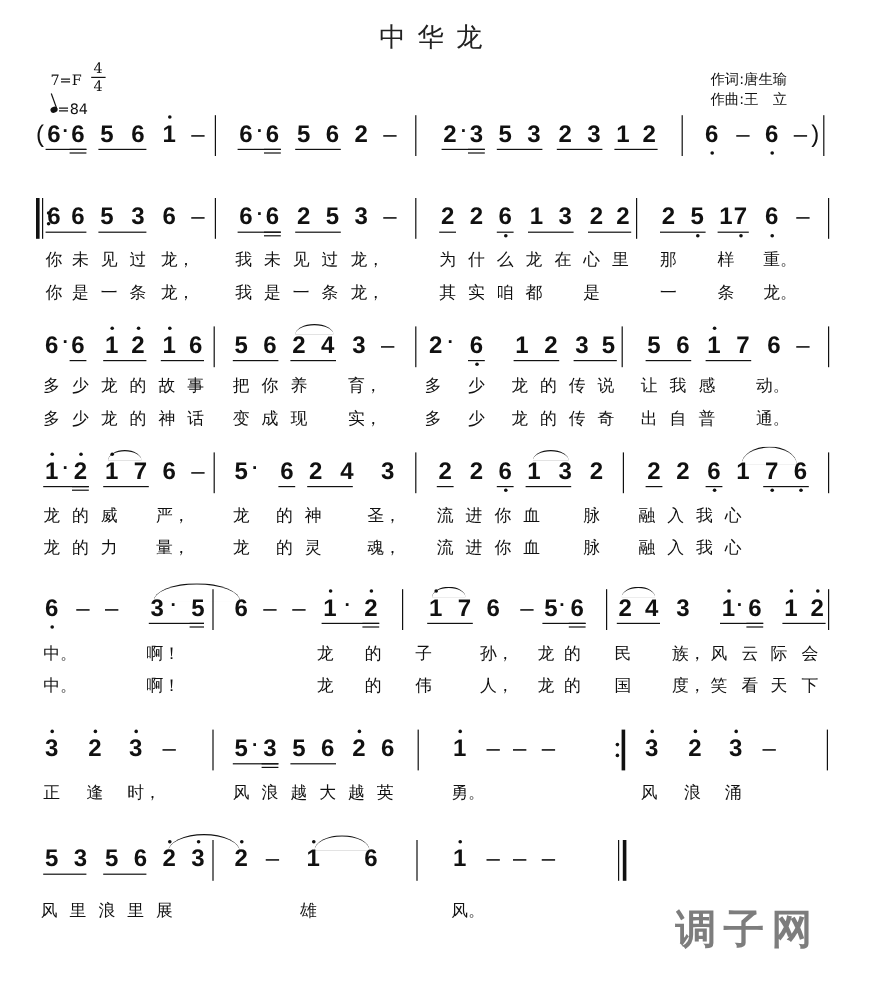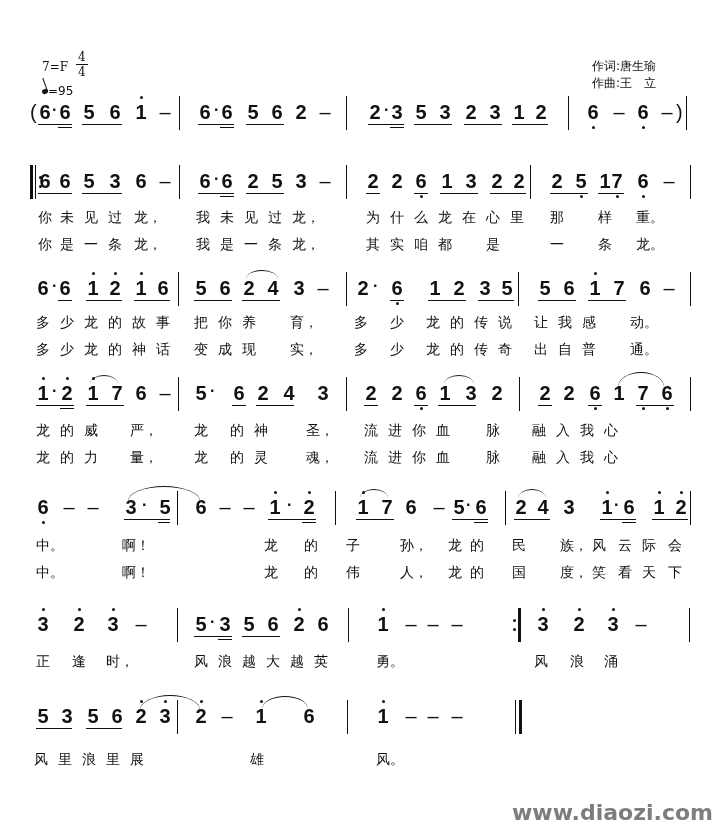--- a/index.html
+++ b/index.html
@@ -24,31 +24,32 @@
   .slur { position:absolute; border-top:1px solid #111; border-radius:50% 50% 0 0 / 100% 100% 0 0; }
   .aug { position:absolute; font-family:"Liberation Sans", sans-serif; font-size:16px; font-weight:bold; }
   .paren { position:absolute; font-family:"Liberation Sans", sans-serif; font-size:20px; line-height:22px; }
   .wm1 { position:absolute; left:563px; top:752px; font-family:"DejaVu Sans", sans-serif; font-weight:bold; font-size:34px; color:#7d7d7d; letter-spacing:6px; }
   .wm2 { position:absolute; left:512px; top:800px; font-family:"DejaVu Sans", sans-serif; font-weight:bold; font-size:22px; color:#7d7d7d; }
 </style>
 </head>
 <body>
 
 <div id="page">
+  <div class="title">中华龙</div>
   <div class="credits">
     <div>作词:唐生瑜</div>
     <div>作曲:王　立</div>
   </div>
   <div class="key">7=F</div>
   <div class="timesig">
     <div class="top">4</div>
     <div>4</div>
   </div>
   <div class="tempo">
-    <span class="note"><span class="stem"></span></span><span>=95</span>
+    <span class="note"><span class="stem"></span></span><span>=84</span>
   </div>
   <div id="score">
       <div class="n" style="left: 38px; top: 101px;">6</div>
       <div class="n" style="left: 58px; top: 101px;">6</div>
       <div class="n" style="left: 82px; top: 101px;">5</div>
       <div class="n" style="left: 108px; top: 101px;">6</div>
       <div class="n" style="left: 134px; top: 101px;">1<span class="dot-hi"></span></div>
       <div class="n dash" style="left: 158px; top: 101px;">–</div>
       <div class="n" style="left: 198px; top: 101px;">6</div>
       <div class="n" style="left: 220px; top: 101px;">6</div>
@@ -476,14 +477,14 @@
       <div class="bar" style="left: 515px; top: 700px; height: 34px;"></div>
       <div class="bar thick" style="left: 519px; top: 700px; height: 34px;"></div>
       <div class="lyr" style="left: 34px; top: 751px;">风</div>
       <div class="lyr" style="left: 58px; top: 751px;">里</div>
       <div class="lyr" style="left: 82px; top: 751px;">浪</div>
       <div class="lyr" style="left: 106px; top: 751px;">里</div>
       <div class="lyr" style="left: 130px; top: 751px;">展</div>
       <div class="lyr" style="left: 250px; top: 751px;">雄</div>
       <div class="lyr" style="left: 376px; top: 751px;">风。</div>
     </div>
-  <div class="wm2">www.diaozi.com</div>
+  <div class="wm1">调子网</div>
 </div>
 
 </body></html>

